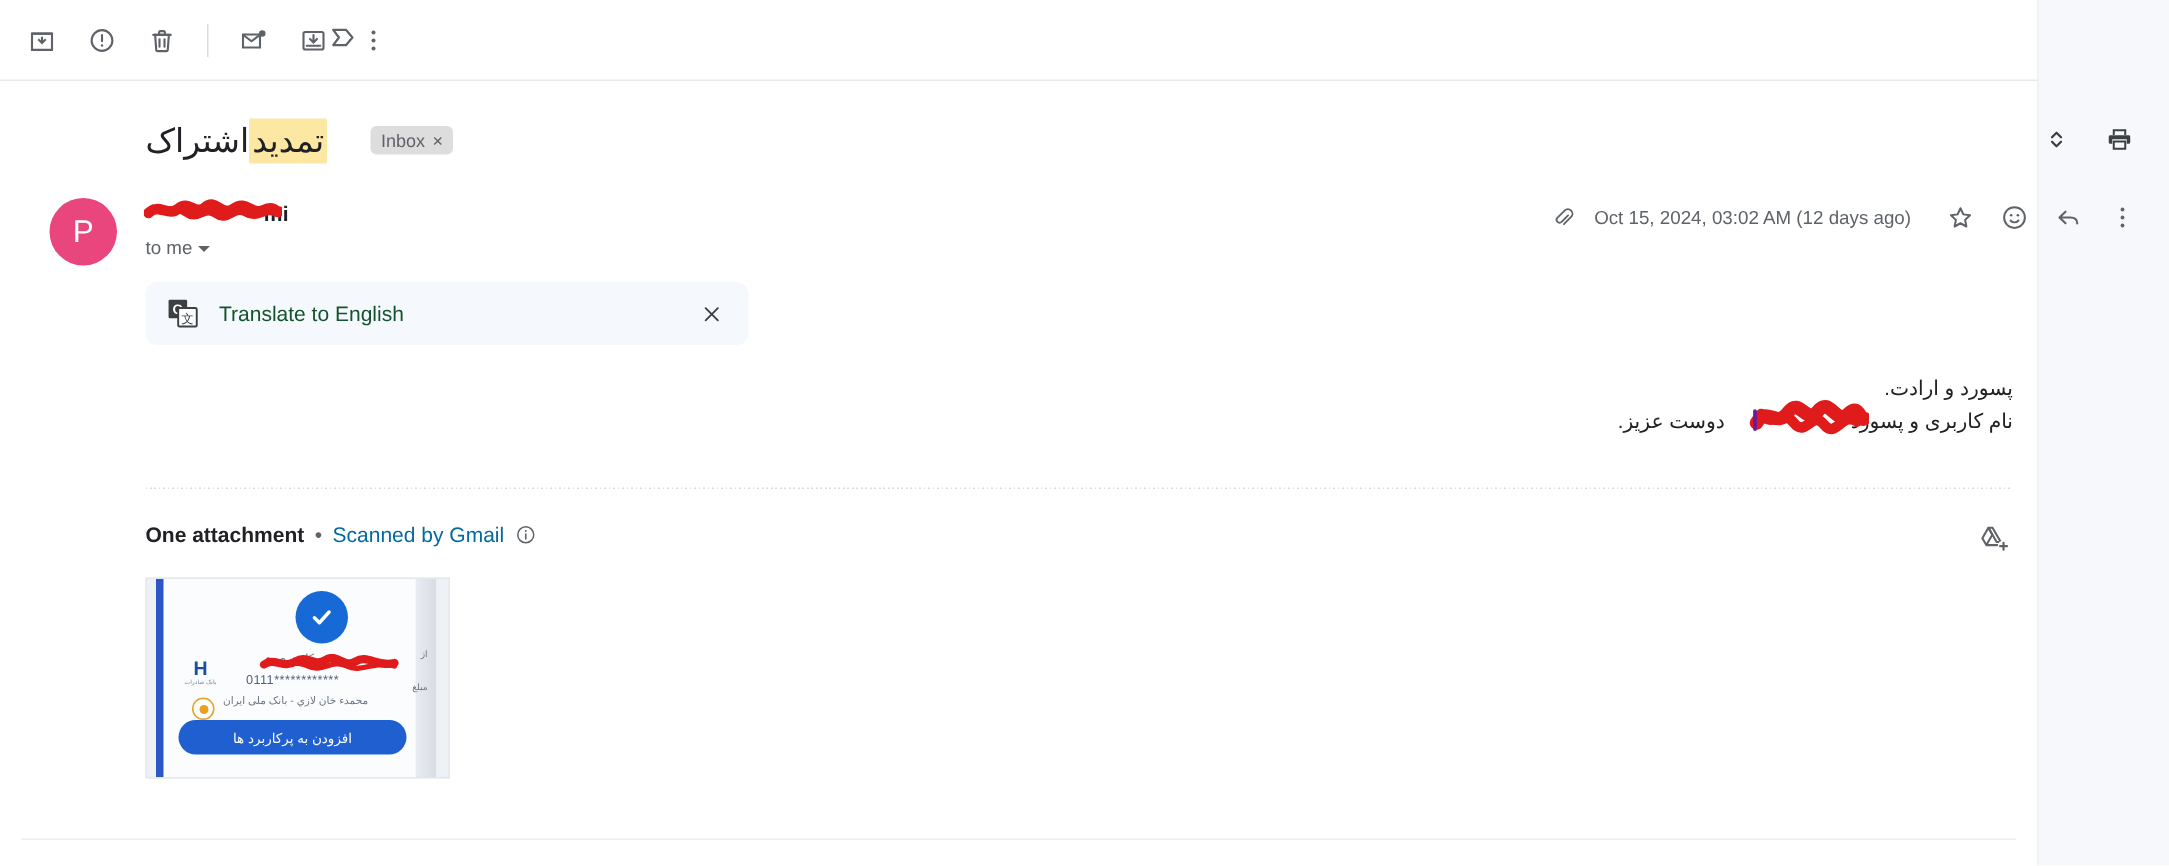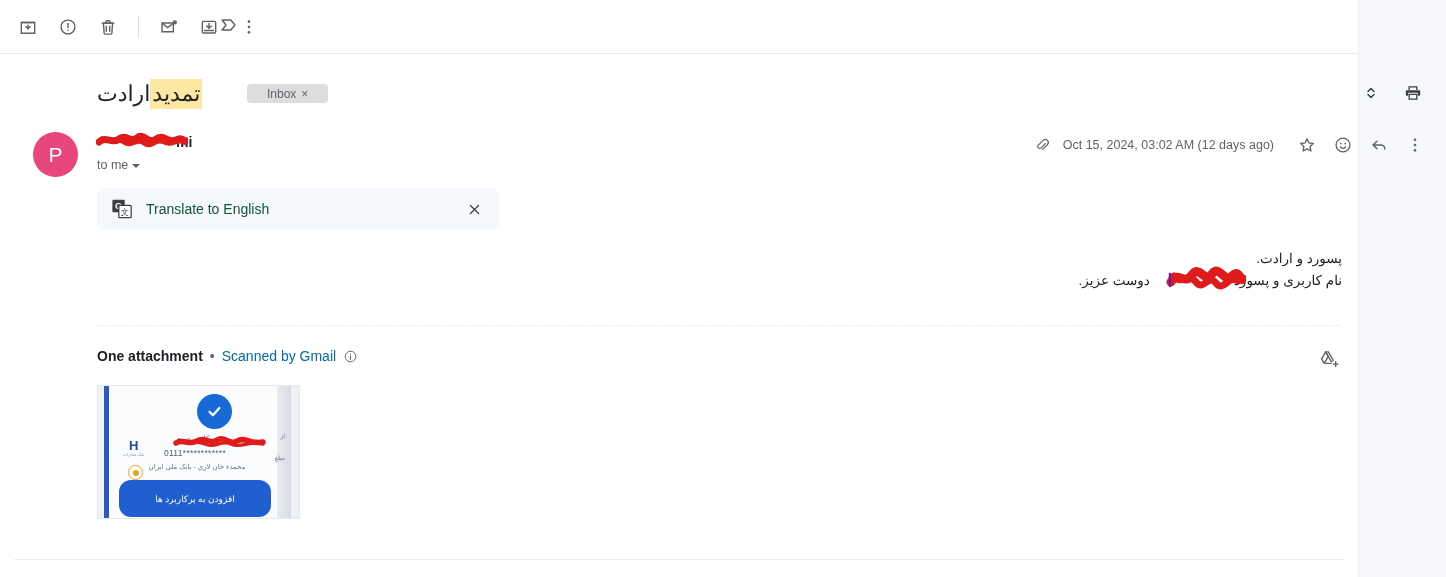--- a/index.html
+++ b/index.html
@@ -49,21 +49,21 @@
     font-size: 22px; color: #202124; direction: rtl;
     white-space: nowrap;
   }
   .hl { background: #fce8a2; border-radius: 1px; padding: 2px 2px; }
   .label-icon {
     position: absolute; left: 218px; top: 14px;
     width: 22px; height: 22px; color: #5f6368;
   }
   .inbox-chip {
     position: absolute; left: 247px; top: 84px;
-    height: 19px; padding: 0 20px;
+    height: 19px; padding: 0 7px;
     background: #ddddde; border-radius: 4px;
     display: flex; align-items: center; gap: 5px;
     font-size: 12px; color: #5f6368; cursor: pointer;
   }
   .chip-x { font-size: 12px; color: #5f6368; line-height: 1; }
 
   .subject-actions {
     position: absolute; right: 14px; top: 74px;
     display: flex; align-items: center; gap: 4px;
   }
@@ -225,21 +225,21 @@
     position: absolute; direction: rtl; text-align: center;
     color: #6b7584; white-space: nowrap;
   }
   .t-card-label { left: 0; right: 16px; top: 48px; font-size: 7.5px; }
   .t-card-num   { left: 0; right: 10px; top: 62px; font-size: 8.5px; color: #53607a; letter-spacing: .3px; }
   .t-card-owner { left: 0; right: 6px;  top: 77px; font-size: 7px; }
   .t-side-1 { right: 6px; top: 46px; font-size: 6px; }
   .t-side-2 { right: 6px; top: 68px; font-size: 6px; }
   .thumb-btn {
     position: absolute; left: 10px; top: 94px;
-    width: 152px; height: 37px;
+    width: 152px; height: 23px;
     background: #1f5fd0; border-radius: 12px;
     display: flex; align-items: center; justify-content: center;
     color: #fff; font-size: 9px; direction: rtl;
   }
   .redact-thumb {
     position: absolute; left: 64px; top: 50px;
     width: 93px; height: 12px; pointer-events: none;
   }
 
   
@@ -302,21 +302,21 @@
         <circle cx="12" cy="5.6" r="1.6" fill="#5f6368"></circle>
         <circle cx="12" cy="12" r="1.6" fill="#5f6368"></circle>
         <circle cx="12" cy="18.4" r="1.6" fill="#5f6368"></circle>
       </svg>
     </div>
   </div>
 
   <div class="subject-row">
     <div class="subject-text">
       <span class="hl">تمدید</span>
-        <span> ارادت</span>
+        <span> اشتراک</span>
     </div>
   </div>
 
   <div class="label-icon">
     <svg width="22" height="22" viewBox="0 0 24 24">
       <path fill="none" stroke="#5f6368" stroke-width="1.6" stroke-linejoin="round" d="M4.5 6.5h9.4l4.6 5.5-4.6 5.5H4.5l4.2-5.5-4.2-5.5z"></path>
     </svg>
   </div>
 
   <div class="inbox-chip">

